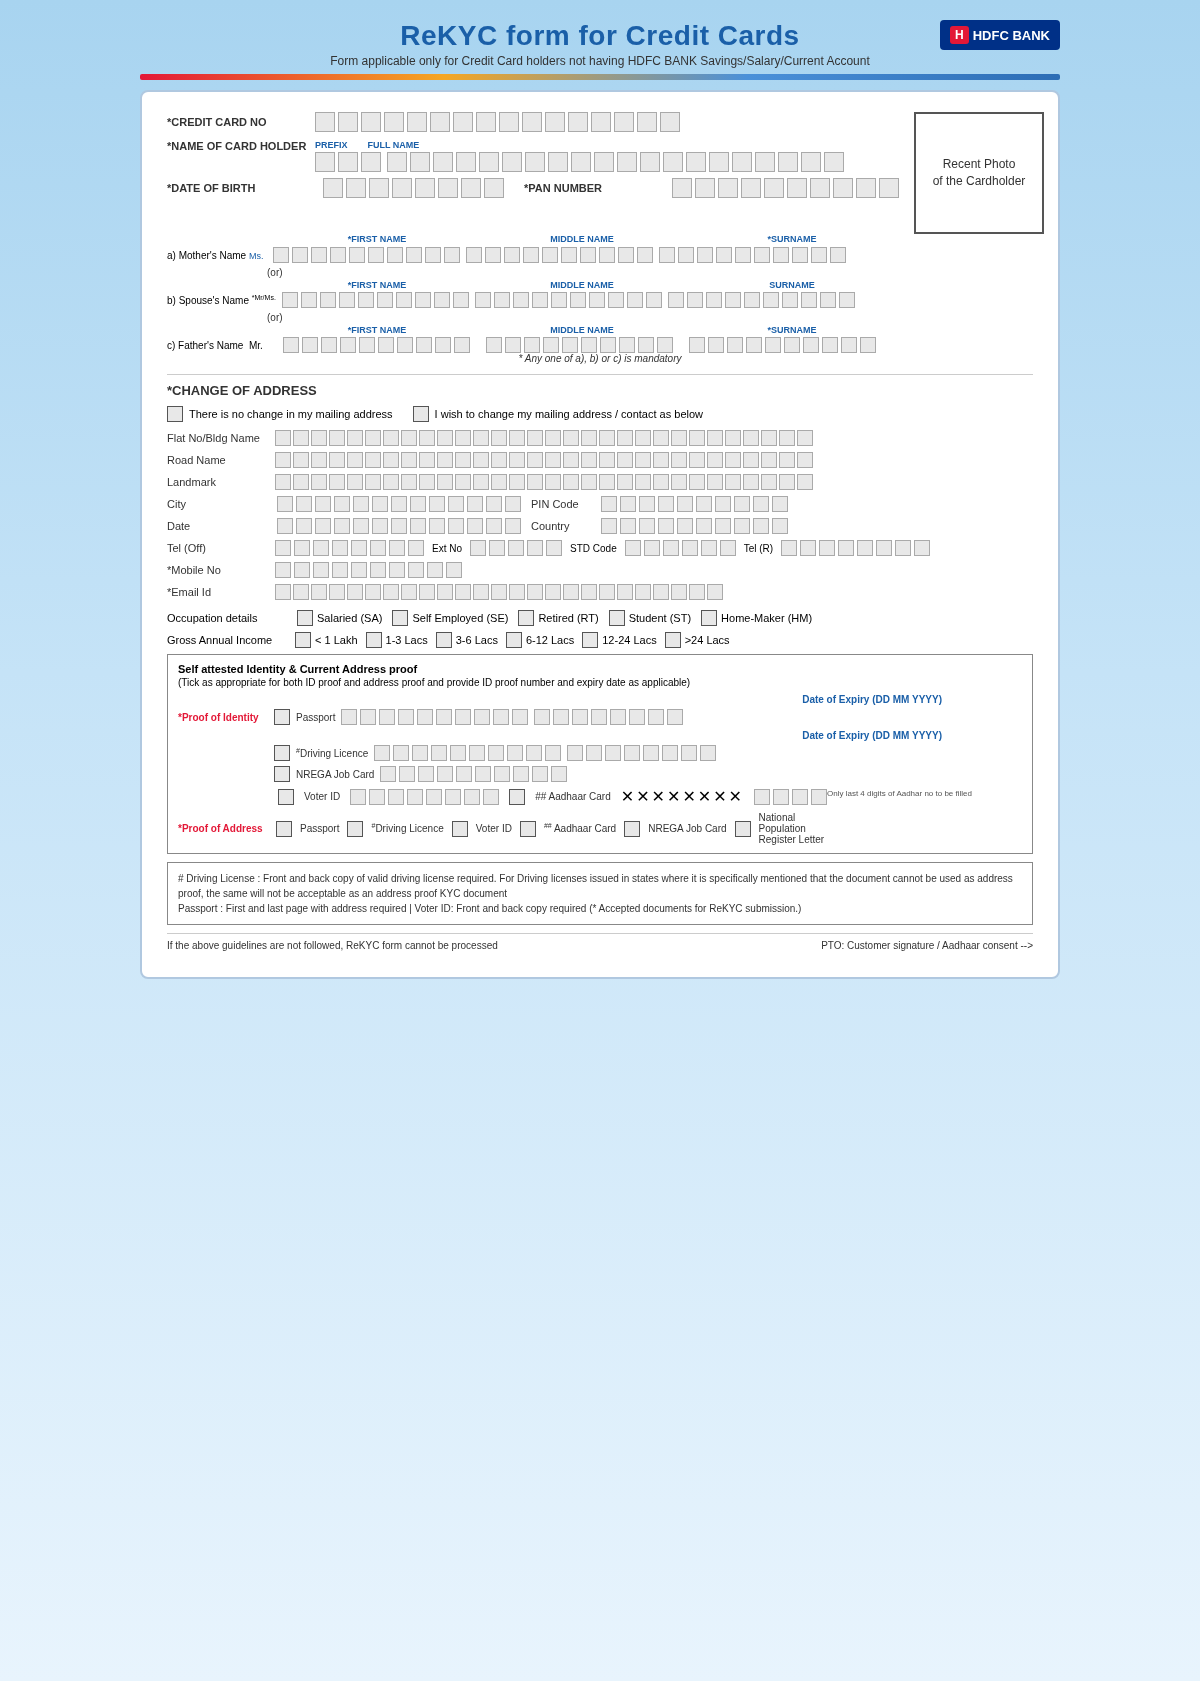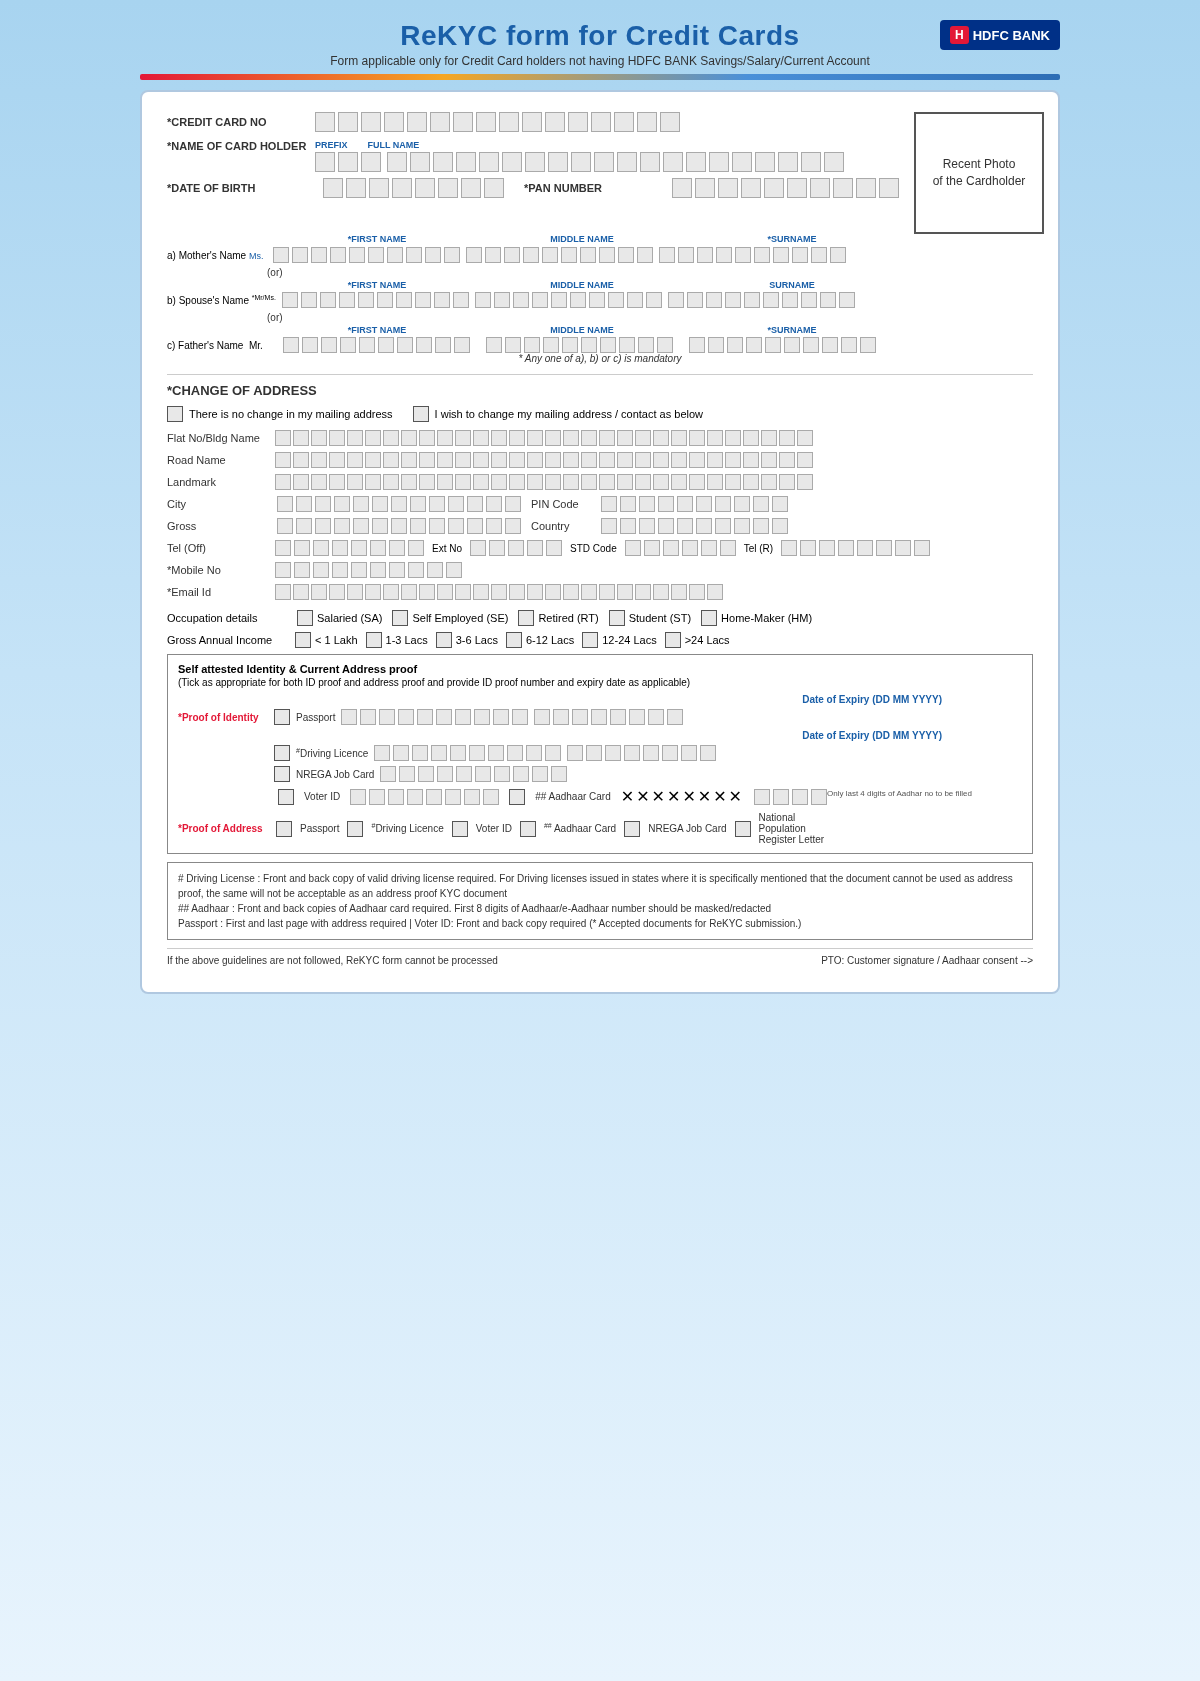--- a/index.html
+++ b/index.html
@@ -667,21 +667,21 @@
             <span class="char-box-sm"></span>
             <span class="char-box-sm"></span>
             <span class="char-box-sm"></span>
             <span class="char-box-sm"></span>
             <span class="char-box-sm"></span>
             <span class="char-box-sm"></span>
         </div>
       </div>
 
       <div style="display:flex;align-items:center;gap:10px;margin-bottom:6px;">
-        <span class="addr-label">Gross</span>
+        <span class="addr-label">Date</span>
         <div class="input-boxes">
           <span class="char-box-sm"></span>
             <span class="char-box-sm"></span>
             <span class="char-box-sm"></span>
             <span class="char-box-sm"></span>
             <span class="char-box-sm"></span>
             <span class="char-box-sm"></span>
             <span class="char-box-sm"></span>
             <span class="char-box-sm"></span>
             <span class="char-box-sm"></span>
@@ -973,21 +973,20 @@
         <span class="proof-type-label"><sup style="font-size:7px;">##</sup> Aadhaar Card</span>
         <div class="checkbox"></div>
         <span class="proof-type-label">NREGA Job Card</span>
         <div class="checkbox"></div>
         <span class="proof-type-label" style="font-size:10px;">National<br>Population<br>Register Letter</span>
       </div>
     </div>
 
     <div class="notes-section">
       <p># Driving License :  Front and back copy of valid driving license required. For Driving licenses issued in states where it is specifically mentioned that the document cannot be used as address proof, the same will not be acceptable as an address proof KYC document</p>
-      <p>## Aadhaar :  Front and back copies of Aadhaar card required. First 8 digits of Aadhaar/e-Aadhaar number should be masked/redacted</p>
       <p>Passport :  First and last page with address required   |   Voter ID: Front and back copy required (* Accepted documents for ReKYC submission.)</p>
     </div>
 
     <div class="footer-note">
       <span>If the above guidelines are not followed, ReKYC form cannot be processed</span>
       <span>PTO: Customer signature / Aadhaar consent --&gt;</span>
     </div>
 
   </div>
 </div>

